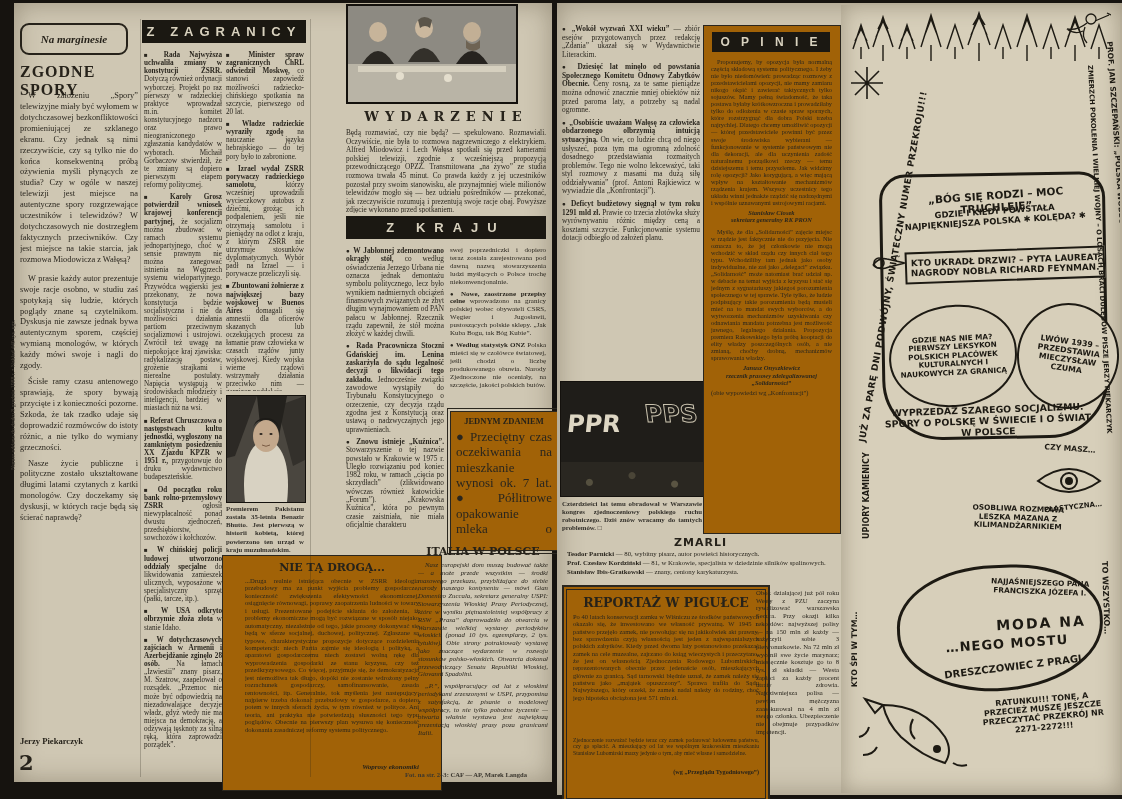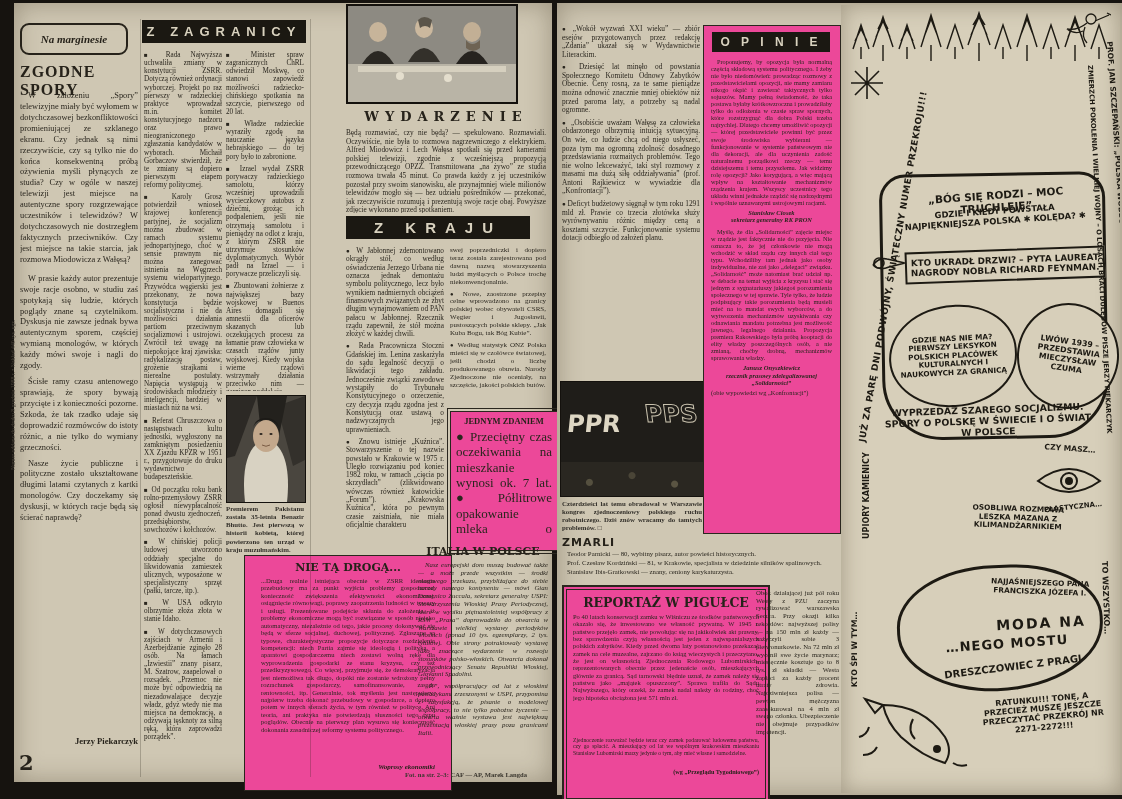--- a/index.html
+++ b/index.html
@@ -3,26 +3,26 @@
 <meta charset="utf-8">
 <style>
   html,body{margin:0;padding:0}
   body{width:1122px;height:799px;position:relative;background:#16130f;
        font-family:"Liberation Serif",serif;overflow:hidden;color:#26221a}
   .page{position:absolute;background:#cfc7b3;box-shadow:inset 0 0 26px rgba(60,50,30,.35)}
   #pageL{left:14px;top:3px;width:538px;height:779px}
   #pageR{left:557px;top:3px;width:565px;height:792px}
   .col{position:absolute;overflow:hidden;text-align:justify;line-height:1.17;color:#2a261e}
   .itm{margin-bottom:4px}
-  .lead{font-weight:normal}
+  .lead{font-weight:bold}
   .sq>.lead::before{content:"■ ";font-size:.85em}
   .dot>.lead::before{content:"● ";font-size:.85em}
   .bar{position:absolute;background:#1b1812;color:#d9d2bf;text-align:center;
        font-family:"Liberation Sans",sans-serif;font-weight:bold;overflow:hidden}
-  .boxed{position:absolute;border:1px solid #2a261e;background:#ec4899}
+  .boxed{position:absolute;border:1px solid #2a261e;background:#a16207}
   .photo{position:absolute;border:2px solid #14110d;overflow:hidden;background:#777}
   .cap{position:absolute;font-size:6.8px;line-height:1.2;text-align:justify;font-weight:bold;color:#33302a;overflow:hidden}
   .vtext{position:absolute;white-space:nowrap;transform-origin:0 0}
   .ad-t{position:absolute;font-family:"DejaVu Sans",sans-serif;font-weight:bold;color:#1d1a13;text-align:center;line-height:1.15}
   svg{display:block}
 </style>
 </head>
 <body>
 
 <div class="page" id="pageL">
@@ -34,21 +34,21 @@
 
   <div style="position:absolute;left:6px;top:60px;width:122px;font-weight:bold;font-size:16px;letter-spacing:1px;font-family:Liberation Serif, serif">ZGODNE SPORY</div>
 
   <div class="col" style="left:6px;top:88px;width:118px;height:642px;font-size:8.4px;line-height:1.3">
     <p style="margin:0 0 5px;text-indent:8px">W założeniu „Spory” telewizyjne miały być wyłomem w dotychczasowej bezkonfliktowości promieniującej ze szklanego ekranu. Czy jednak są nimi rzeczywiście, czy są tylko nie do końca konsekwentną próbą ożywienia myśli płynących ze studia? Czy w ogóle w naszej telewizji jest miejsce na autentyczne spory rozgrzewające uczestników i telewidzów? W dotychczasowych nie dostrzegłem faktycznych przeciwników. Czy jest miejsce na takie starcia, jak rozmowa Miodowicza z Wałęsą?</p>
     <p style="margin:8px 0 5px;text-indent:8px">W prasie każdy autor prezentuje swoje racje osobno, w studiu zaś spotykają się ludzie, których poglądy znane są czytelnikom. Dyskusja nie zawsze jednak bywa autentycznym sporem, częściej wymianą monologów, w których każdy mówi swoje i nagli do zgody.</p>
     <p style="margin:4px 0 5px;text-indent:8px">Ścisłe ramy czasu antenowego sprawiają, że spory bywają przycięte i z konieczności pozorne. Szkoda, że tak rzadko udaje się doprowadzić rozmówców do istoty różnic, a nie tylko do wymiany grzeczności.</p>
     <p style="margin:0 0 5px;text-indent:8px">Nasze życie publiczne i polityczne zostało ukształtowane długimi latami czytanych z kartki monologów. Czy doczekamy się dyskusji, w których racje będą się ścierać naprawdę?</p>
   </div>
 
-  <div style="position:absolute;left:6px;top:733px;width:118px;text-align:right;font-weight:bold;font-size:8.6px">Jerzy Piekarczyk</div>
+  <div style="position:absolute;left:6px;top:733px;width:118px;font-weight:bold;font-size:8.6px">Jerzy Piekarczyk</div>
 
   <div style="position:absolute;left:5px;top:747px;font-size:21px;font-weight:bold;font-family:'DejaVu Serif',serif">2</div>
 
   <div class="bar" style="left:128px;top:17px;width:164px;height:23px;font-size:13px;line-height:23px;letter-spacing:6px">
     <span>Z ZAGRANICY</span>
   </div>
 
   <div class="col" style="left:130px;top:48px;width:78px;height:726px;font-size:7.2px;line-height:1.13">
     <div class="itm sq"><span class="lead">Rada Najwyższa uchwaliła zmiany w konstytucji ZSRR.</span> <span>Dotyczą również ordynacji wyborczej. Projekt po raz pierwszy w radzieckiej praktyce wprowadzał m.in. komitet konstytucyjnego nadzoru oraz prawo nieograniczonego zgłaszania kandydatów w wyborach. Michaił Gorbaczow stwierdził, że te zmiany są dopiero pierwszym etapem reformy politycznej.</span></div>
     <div class="itm sq"><span class="lead">Karoly Grosz potwierdził wniosek krajowej konferencji partyjnej,</span> <span>że socjalizm można zbudować w ramach systemu jednopartyjnego, choć w sensie prawnym nie można zanegować istnienia na Węgrzech systemu wielopartyjnego. Przywódca węgierski jest przekonany, że nowa konstytucja będzie socjalistyczna i nie da możliwości działania partiom przeciwnym socjalizmowi i ustrojowi. Zwrócił też uwagę na niepokojące kraj zjawiska: radykalizację postaw, grożenie strajkami i nierealne postulaty. Napięcia występują w środowiskach młodzieży i inteligencji, bardziej w miastach niż na wsi.</span></div>
@@ -98,42 +98,42 @@
       <circle cx="52" cy="70" r="4" fill="#e4decd"></circle>
       <circle cx="100" cy="72" r="4" fill="#e4decd"></circle>
     </svg>
   </div>
 
   <div style="position:absolute;left:330px;top:106px;width:204px;text-align:center;font-weight:bold;font-size:13px;
               letter-spacing:6px;font-family:'DejaVu Serif',serif">WYDARZENIE</div>
 
   <div class="col" style="left:332px;top:126px;width:200px;height:84px;font-size:7.3px;line-height:1.18">Będą rozmawiać, czy nie będą? — spekulowano. Rozmawiali. Oczywiście, nie była to rozmowa nagrzewniczego z elektrykiem. Alfred Miodowicz i Lech Wałęsa spotkali się przed kamerami polskiej telewizji, zgodnie z wcześniejszą propozycją przewodniczącego OPZZ. Transmitowana „na żywo” ze studia rozmowa trwała 45 minut. Co prawda każdy z jej uczestników pozostał przy swoim stanowisku, ale przynajmniej wiele milionów telewidzów mogło się — bez udziału pośredników — przekonać, jak rzeczywiście rozumują i prezentują swoje racje obaj. Powyższe zdjęcie wykonano przed spotkaniem.</div>
 
-  <div class="bar" style="left:332px;top:213px;width:184px;height:23px;font-size:15px;line-height:23px;letter-spacing:9px">
+  <div class="bar" style="left:332px;top:213px;width:200px;height:23px;font-size:13px;line-height:23px;letter-spacing:9px">
     <span>Z KRAJU</span>
   </div>
 
   <div class="col" style="left:332px;top:244px;width:98px;height:300px;font-size:7.3px;line-height:1.14">
     <div class="itm dot"><span class="lead">W Jabłonnej zdemontowano okrągły stół,</span> <span>co według oświadczenia Jerzego Urbana nie oznacza jednak demontażu symbolu politycznego, lecz było wynikiem nadmiernych obciążeń finansowych związanych ze zbyt długim wynajmowaniem od PAN pałacu w Jabłonnej. Rzecznik rządu zapewnił, że stół można złożyć w każdej chwili.</span></div>
     <div class="itm dot"><span class="lead">Rada Pracownicza Stoczni Gdańskiej im. Lenina zaskarżyła do sądu legalność decyzji o likwidacji tego zakładu.</span> <span>Jednocześnie związki zawodowe wystąpiły do Trybunału Konstytucyjnego o orzeczenie, czy decyzja rządu zgodna jest z Konstytucją oraz ustawą o nadzwyczajnych jego uprawnieniach.</span></div>
     <div class="itm dot"><span class="lead">Znowu istnieje „Kuźnica”.</span> <span>Stowarzyszenie o tej nazwie powstało w Krakowie w 1975 r. Uległo rozwiązaniu pod koniec 1982 roku, w ramach „cięcia po skrzydłach” (zlikwidowano wówczas również katowickie „Forum”). „Krakowska Kuźnica”, która po pewnym czasie zaistniała, nie miała oficjalnie charakteru</span></div>
   </div>
 
   <div class="col" style="left:436px;top:244px;width:96px;height:160px;font-size:7px;line-height:1.13">
     <div class="itm">swej poprzedniczki i dopiero teraz została zarejestrowana pod dawną nazwą stowarzyszenia ludzi myślących o Polsce trochę niekonwencjonalnie.</div>
     <div class="itm dot"><span class="lead">Nowe, zaostrzone przepisy celne</span> <span>wprowadzono na granicy polskiej wobec obywateli CSRS, Węgier i Jugosławii, pustoszących polskie sklepy. „Jak Kuba Bogu, tak Bóg Kubie”.</span></div>
     <div class="itm dot"><span class="lead">Według statystyk ONZ</span> <span>Polska mieści się w czołówce światowej, jeśli chodzi o liczbę produkowanego obuwia. Narody Zjednoczone nie oceniały, na szczęście, jakości polskich butów.</span></div>
   </div>
 
   <div class="boxed" style="left:436px;top:408px;width:96px;height:130px;outline:1px solid #2a261e;outline-offset:2px;padding:4px 5px">
     <div style="text-align:center;font-weight:bold;font-size:8.5px;margin-bottom:3px">JEDNYM ZDANIEM</div>
     <div class="col" style="position:static;font-size:13px;line-height:1.18;height:104px;overflow:hidden">● Przeciętny czas oczekiwania na mieszkanie wynosi ok. 7 lat. ● Półlitrowe opakowanie mleka o przedłużonej trwałości kosztować będzie 120 zł. ● Zdrożały o 100% opłaty za listy wysyłane za granicę. ● Za polskie sto złotych płacą w bankach Berlina Zachodniego trzy fenigi.</div>
   </div>
 
-  <div class="boxed" style="left:230px;top:552px;width:174px;height:224px;padding:5px 16px">
+  <div class="boxed" style="left:208px;top:552px;width:174px;height:224px;padding:5px 22px">
     <div style="text-align:center;font-weight:bold;font-size:11px;font-family:'DejaVu Serif',serif;margin-bottom:3px">NIE TĄ DROGĄ...</div>
     <div class="col" style="position:static;font-size:6.6px;line-height:1.13;height:184px;overflow:hidden">...Druga realnie istniejąca obecnie w ZSRR ideologia przebudowy ma za punkt wyjścia problemy gospodarcze, konieczność zwiększenia efektywności ekonomicznej, osiągnięcie równowagi, poprawy zaopatrzenia ludności w towary i usługi. Prezentowane podejście skłania do założenia, iż problemy ekonomiczne mogą być rozwiązane w sposób niejako automatyczny, niezależnie od tego, jakie procesy dokonywać się będą w sferze socjalnej, duchowej, politycznej. Zgłaszane są typowe, charakterystyczne propozycje dotyczące rozdzielenia kompetencji: niech Partia zajmie się ideologią i polityką, a aparatowi gospodarczemu niech zostawi wolną rękę dla wyprowadzenia gospodarki ze stanu kryzysu, czy też przedkryzysowego. Co więcej, przyjmuje się, że demokratyzacja jest niemożliwa tak długo, dopóki nie zostanie wdrożony pełny rozrachunek gospodarczy, samofinansowanie, zasada rentowności, itp. Generalnie, tok myślenia jest następujący: najpierw trzeba dokonać przebudowy w gospodarce, a dopiero potem w innych sferach życia, w tym również w polityce. Ani teoria, ani praktyka nie potwierdzają słuszności tego typu poglądów. Obecnie na pierwszy plan wysuwa się konieczność dokonania zasadniczej reformy systemu politycznego.</div>
     <div style="text-align:right;font-style:italic;font-weight:bold;font-size:7px;margin-top:2px">Woprosy ekonomiki</div>
   </div>
 
   <div style="position:absolute;left:404px;top:542px;width:130px;text-align:center;font-weight:bold;font-size:11px;font-family:'DejaVu Serif',serif">ITALIA W POLSCE</div>
   <div class="col" style="left:404px;top:558px;width:130px;height:208px;font-size:6.8px;line-height:1.15;font-style:italic">
     <p style="margin:0 0 4px;text-indent:7px">Nasz europejski dom muszą budować także — a może przede wszystkim — środki masowego przekazu, przybliżające do siebie narody naszego kontynentu — mówi Gian Domenico Zuccala, sekretarz generalny USPI: Stowarzyszenia Włoskiej Prasy Periodycznej, które w wyniku piętnastoletniej współpracy z RSW „Prasa” doprowadziło do otwarcia w Warszawie wielkiej wystawy periodyków włoskich (ponad 10 tys. egzemplarzy, 2 tys. tytułów). Obie strony potraktowały wystawę jako znaczące wydarzenie w rozwoju stosunków polsko-włoskich. Otwarcia dokonał przewodniczący Senatu Republiki Włoskiej, Giovanni Spadolini.</p>
     <p style="margin:0;text-indent:7px">„P.”, współpracujący od lat z włoskimi periodykami zrzeszonymi w USPI, przypomina z satysfakcją, że pisanie o modelowej współpracy, to nie tylko pobożne życzenie — otwarta właśnie wystawa jest największą prezentacją włoskiej prasy poza granicami Italii.</p>
   </div>
@@ -174,21 +174,21 @@
       <p style="margin:0 0 3px;text-indent:6px">Proponujemy, by opozycja była normalną częścią składową systemu politycznego. I żeby nie było niedomówień: prowadząc rozmowy z przedstawicielami opozycji, nie mamy zamiaru nikogo okpić i zawierać taktycznych tylko sojuszów. Mamy pełną świadomość, że taka postawa byłaby krótkowzroczna i prowadziłaby tylko do odłożenia w czasie spraw spornych, które rozstrzygnąć dla dobra Polski trzeba najrychlej. Dlatego chcemy umożliwić opozycji — której przedstawiciele powinni być przez swoje środowiska wybierani — funkcjonowanie w systemie państwowym nie dla dekoracji, ale dla uczynienia zadość naturalnemu porządkowi rzeczy — temu dzisiejszemu i temu przyszłemu. Jak widzimy rolę opozycji? Jako korygującą, a więc mającą wpływ na kształtowanie mechanizmów rządzenia krajem. Wszyscy uczestnicy tego układu winni jednakże rządzić się nadrzędnymi i wspólnie uznawanymi ustrojowymi racjami.</p>
       <div style="text-align:center;font-weight:bold;font-style:italic;font-size:6.6px">Stanisław Ciosek</div>
       <div style="text-align:center;font-weight:bold;font-style:italic;font-size:6.4px;margin-bottom:4px">sekretarz generalny RK PRON</div>
       <p style="margin:0 0 3px;text-indent:6px">Myślę, że dla „Solidarności” zajęcie miejsc w rządzie jest faktycznie nie do przyjęcia. Nie oznacza to, że jej członkowie nie mogą wchodzić w skład rządu czy innych ciał tego typu. Wchodziliby tam jednak jako osoby indywidualne, nie zaś jako „delegaci” związku. „Solidarność” może natomiast brać udział np. w debacie na temat wyjścia z kryzysu i stać się jednym z sygnatariuszy jakiegoś porozumienia społecznego w tej sprawie. Tyle tylko, że ludzie podpisujący takie porozumienia będą musieli mieć na to mandat swych wyborców, a do wytworzenia mechanizmów uzyskiwania czy odnawiania mandatu potrzebna jest możliwość jawnego, legalnego działania. Propozycja premiera Rakowskiego była próbą kooptacji do elity władzy poszczególnych osób, a nie zmianą, choćby drobną, mechanizmów sprawowania władzy.</p>
       <div style="text-align:center;font-weight:bold;font-style:italic;font-size:6.6px">Janusz Onyszkiewicz</div>
       <div style="text-align:center;font-weight:bold;font-style:italic;font-size:6.4px">rzecznik prasowy zdelegalizowanej „Solidarności”</div>
       <div style="text-align:left;font-size:6.4px;margin-top:3px">(obie wypowiedzi wg „Konfrontacji”)</div>
     </div>
   </div>
 
-  <div style="position:absolute;left:5px;top:533px;width:277px;font-weight:bold;font-size:11px;
+  <div style="position:absolute;left:5px;top:533px;width:277px;text-align:center;font-weight:bold;font-size:11px;
               font-family:'DejaVu Sans',sans-serif;letter-spacing:1px">ZMARLI</div>
   <div class="col" style="left:10px;top:547px;width:272px;height:30px;font-size:6.8px;line-height:1.3;text-align:left">
     <div><span class="lead">Teodor Parnicki</span> <span>— 80, wybitny pisarz, autor powieści historycznych.</span></div>
     <div><span class="lead">Prof. Czesław Kordziński</span> <span>— 81, w Krakowie, specjalista w dziedzinie silników spalinowych.</span></div>
     <div><span class="lead">Stanisław Ibis-Gratkowski</span> <span>— znany, ceniony karykaturzysta.</span></div>
   </div>
 
   <div class="boxed" style="left:5px;top:582px;width:186px;height:200px;border-width:2px;outline:1px solid #2a261e;outline-offset:-5px;padding:8px 9px 6px">
     <div style="text-align:center;font-weight:bold;font-size:12.5px;font-family:'DejaVu Serif',serif;margin-bottom:3px">REPORTAŻ W PIGUŁCE</div>
     <div class="col" style="position:static;font-size:6.5px;line-height:1.13;height:122px;overflow:hidden">Po 40 latach konserwacji zamku w Wiśniczu ze środków państwowych okazało się, że inwestowano we własność prywatną. W 1945 r. państwo przejęło zamek, nie powołując się na jakikolwiek akt prawny, bez sprawdzenia czyją własnością jest jeden z najwspanialszych polskich zabytków. Kiedy przed dwoma laty postanowiono przekazać zamek na cele muzealne, zajrzano do ksiąg wieczystych i przeczytano, że jest on własnością Zjednoczenia Rodowego Lubomirskich, reprezentowanych obecnie przez jedenaście osób, mieszkających głównie za granicą. Sąd tarnowski błędnie uznał, że zamek należy się państwu jako „majątek opuszczony”. Sprawa trafiła do Sądu Najwyższego, który orzekł, że zamek nadal należy do rodziny, choć jego hipoteka obciążona jest 571 mln zł.</div>

